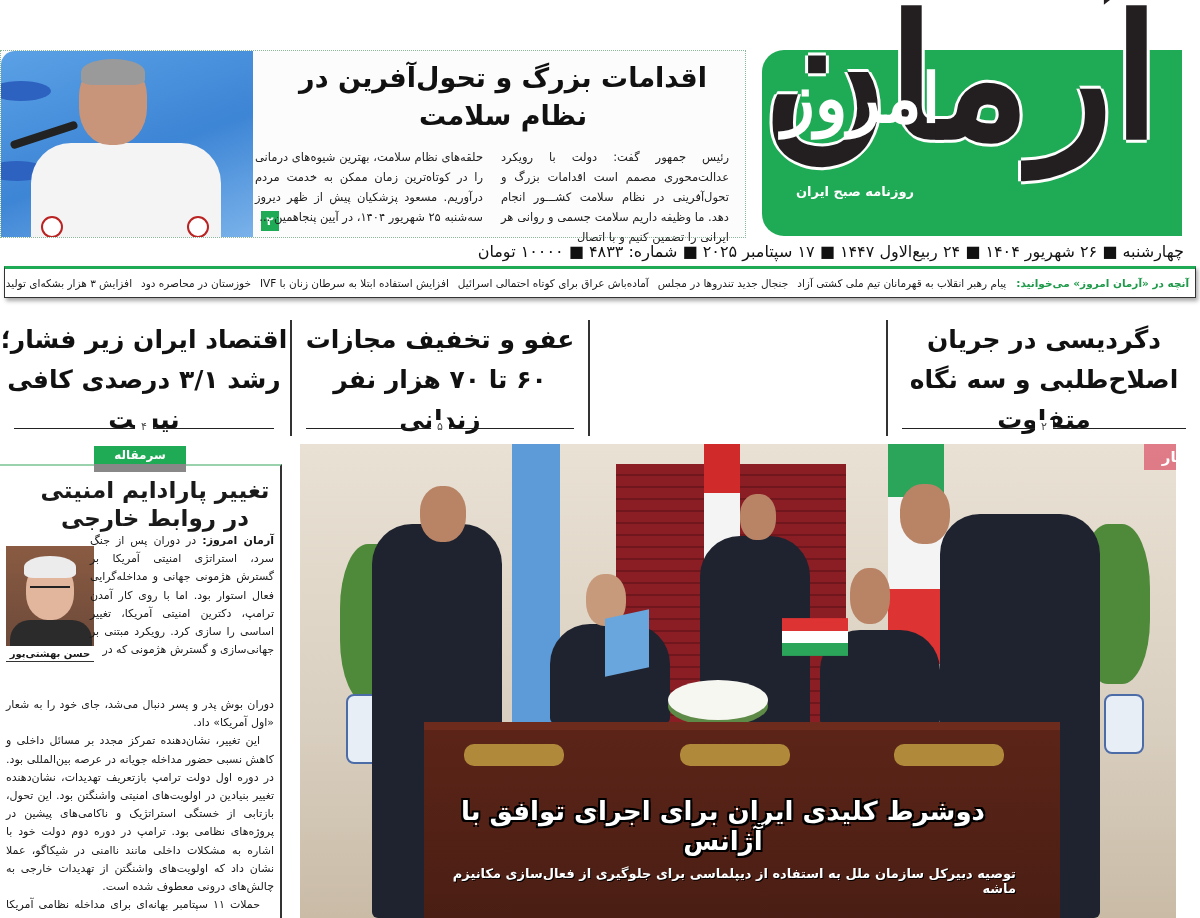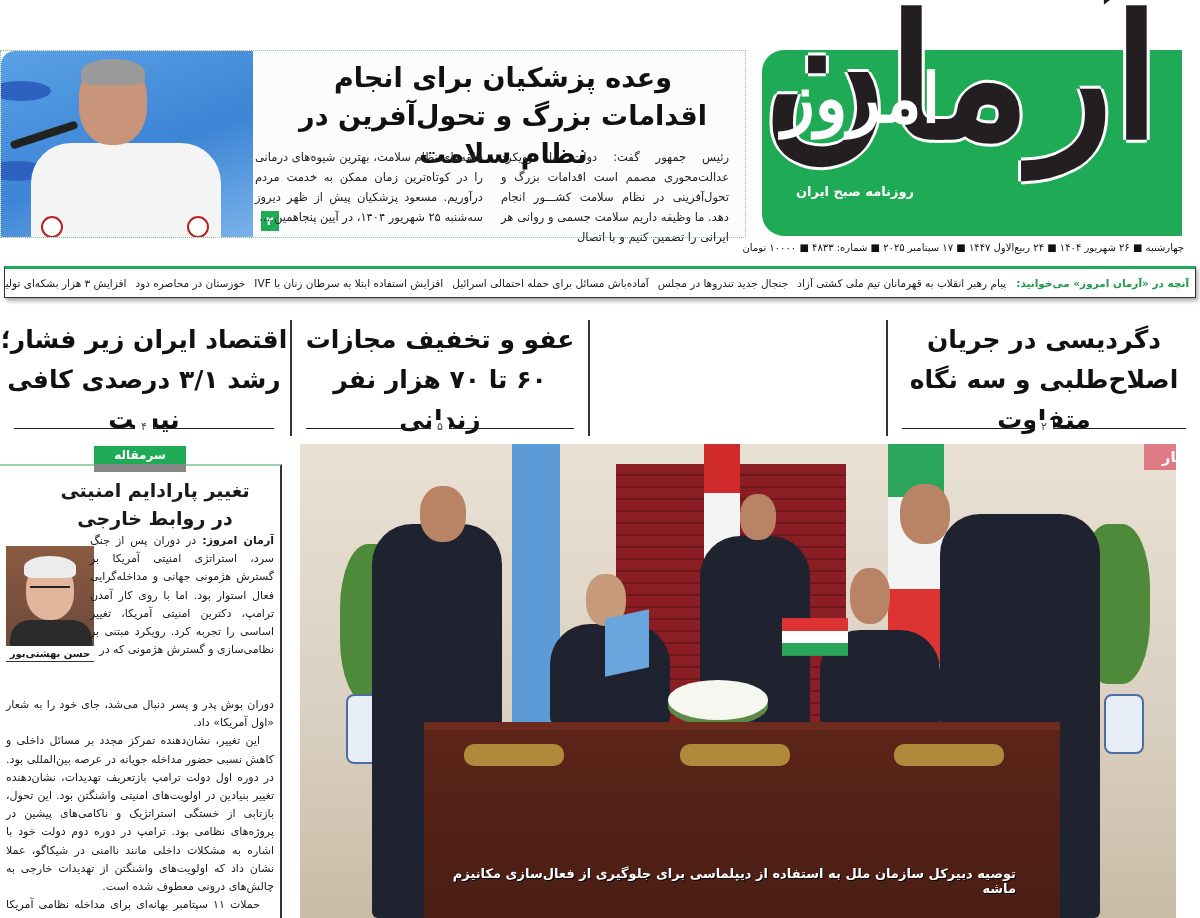--- a/index.html
+++ b/index.html
@@ -5,21 +5,21 @@
   * { box-sizing: border-box; margin: 0; padding: 0; }
   html, body { width: 1200px; height: 918px; overflow: hidden; background: #fff; }
   body { font-family: "DejaVu Sans", sans-serif; color: #1a1a1a; position: relative; direction: rtl; }
 
   
   .masthead-logo { position: absolute; left: 762px; top: 0; width: 438px; height: 238px; }
   .logo-green { position: absolute; left: 0; top: 50px; width: 420px; height: 186px; background: #1faa55; border-radius: 22px 0 0 22px; }
   .logo-main { position: absolute; right: 40px; top: -8px; font-family: "DejaVu Serif", serif; font-weight: bold; font-size: 170px; color: #231f20; line-height: 1; text-shadow: 3px 0 #fff, -3px 0 #fff, 0 3px #fff, 0 -3px #fff; }
   .logo-sub { position: absolute; left: 20px; top: 64px; font-family: "DejaVu Serif", serif; font-weight: bold; font-size: 68px; color: #fff; line-height: 1; }
   .logo-tagline { position: absolute; left: 34px; top: 184px; font-size: 13px; color: #fff; font-weight: bold; }
-  .dateline { position: absolute; right: 16px; top: 242px; font-size: 10px; color: #111; white-space: nowrap; }
+  .dateline { position: absolute; right: 16px; top: 242px; font-size: 16px; color: #111; white-space: nowrap; }
 
   .top-story { position: absolute; left: 0; top: 50px; width: 746px; height: 188px; border: 1px dotted #8ab89a; background: #fbfcfb; }
   .top-photo { position: absolute; left: 0; top: 0; width: 252px; height: 186px; background: linear-gradient(160deg, #5aa1e6 0%, #3d85d5 55%, #7ab2ea 100%); border-radius: 14px 0 0 0; overflow: hidden; }
   .top-photo .wave { position: absolute; width: 60px; height: 20px; border-radius: 50%; background: #2d62c0; }
   .top-photo .man-head { position: absolute; left: 78px; top: 12px; width: 68px; height: 82px; border-radius: 40% 40% 45% 45%; background: #c9957a; }
   .top-photo .man-hair { position: absolute; left: 80px; top: 8px; width: 64px; height: 26px; border-radius: 50% 50% 20% 20%; background: #9a9a9a; }
   .top-photo .man-body { position: absolute; left: 30px; top: 92px; width: 190px; height: 100px; border-radius: 40px 40px 0 0; background: #f4f4f4; }
   .top-photo .mic { position: absolute; left: 8px; top: 80px; width: 70px; height: 8px; background: #222; transform: rotate(-18deg); border-radius: 4px; }
   .top-photo .badge-l, .top-photo .badge-r { position: absolute; top: 165px; width: 22px; height: 22px; border-radius: 50%; background: #fff; border: 2px solid #b22; }
   .page-num-box { position: absolute; left: 260px; top: 160px; width: 18px; height: 20px; background: #1faa55; color: #fff; font-size: 12px; font-weight: bold; text-align: center; line-height: 20px; }
@@ -40,21 +40,21 @@
   .hl .title { position: absolute; left: 0; right: 0; top: 12px; text-align: center; font-weight: bold; font-size: 25px; line-height: 40px; color: #111; }
   .hl .rule { position: absolute; left: 14px; right: 14px; top: 120px; border-top: 1px solid #222; }
   .hl .pg { position: absolute; left: 50%; top: 112px; transform: translateX(-50%); background: #fff; padding: 0 6px; font-size: 11px; color: #444; }
   .vsep { position: absolute; top: 12px; width: 2px; height: 116px; background: #333; }
 
   
   .editorial { position: absolute; left: 0; top: 446px; width: 282px; height: 472px; }
   .ed-tag { position: absolute; left: 94px; top: 0; width: 92px; height: 18px; background: #1faa55; color: #fff; font-size: 12px; font-weight: bold; text-align: center; line-height: 18px; }
   .ed-tag-under { position: absolute; left: 94px; top: 18px; width: 92px; height: 8px; background: #888; }
   .ed-box { position: absolute; left: 0; top: 18px; width: 282px; height: 460px; border-top: 2px solid #9bd2ae; border-right: 2px solid #333; }
-  .ed-title { position: absolute; left: 0; right: 0; top: 12px; text-align: center; font-weight: bold; font-size: 19px; line-height: 28px; padding-left: 28px; }
+  .ed-title { position: absolute; left: 0; right: 0; top: 12px; text-align: center; font-weight: bold; font-size: 23px; line-height: 28px; padding-left: 28px; }
   .ed-photo { position: absolute; left: 6px; top: 100px; width: 88px; height: 100px; background: linear-gradient(180deg, #8a5b42 0%, #6d4a3a 100%); overflow: hidden; }
   .ed-photo .head { position: absolute; left: 20px; top: 16px; width: 48px; height: 58px; border-radius: 45%; background: #e2b59d; }
   .ed-photo .hair { position: absolute; left: 18px; top: 10px; width: 52px; height: 22px; border-radius: 50% 50% 20% 20%; background: #ececec; }
   .ed-photo .glasses { position: absolute; left: 24px; top: 40px; width: 40px; height: 6px; border-top: 2px solid #222; }
   .ed-photo .coat { position: absolute; left: 4px; top: 74px; width: 82px; height: 40px; border-radius: 20px 20px 0 0; background: #2b2b2b; }
   .ed-author { position: absolute; left: 6px; top: 202px; width: 88px; text-align: center; font-size: 10px; font-weight: bold; border-bottom: 1px solid #333; padding-bottom: 2px; }
   .ed-body { position: absolute; right: 8px; top: 86px; width: 184px; font-size: 11px; line-height: 18.2px; text-align: justify; }
   .ed-body-full { position: absolute; right: 8px; top: 250px; width: 268px; font-size: 11px; line-height: 18.2px; text-align: justify; }
   .ed-body b { font-weight: bold; }
   .ed-para { text-indent: 14px; }
@@ -99,35 +99,34 @@
     <div class="wave" style="left:-14px;top:110px;"></div>
     <div class="mic"></div>
     <div class="man-body"></div>
     <div class="man-head"></div>
     <div class="man-hair"></div>
     <div class="badge-l" style="left:40px;"></div>
     <div class="badge-r" style="left:186px;"></div>
   </div>
   <div class="page-num-box">۲</div>
   <div class="top-headline">
-    <div>وعده پزشکیان برای انجام</div>
     <div>اقدامات بزرگ و تحول‌آفرین در نظام سلامت</div>
   </div>
   <div class="top-col right">رئیس جمهور گفت: دولت با رویکرد عدالت‌محوری مصمم است اقدامات بزرگ و تحول‌آفرینی در نظام سلامت کشـــور انجام دهد. ما وظیفه داریم سلامت جسمی و روانی هر ایرانی را تضمین کنیم و با اتصال</div>
   <div class="top-col left">حلقه‌های نظام سلامت، بهترین شیوه‌های درمانی را در کوتاه‌ترین زمان ممکن به خدمت مردم درآوریم. مسعود پزشکیان پیش از ظهر دیروز سه‌شنبه ۲۵ شهریور ۱۴۰۴، در آیین پنجاهمین ...</div>
 </div>
 
 <div class="ticker">
   <span class="ticker-lead">آنچه در «آرمان امروز» می‌خوانید:</span>
   <span class="ticker-sq"></span>
   <span class="ticker-item">پیام رهبر انقلاب به قهرمانان تیم ملی کشتی آزاد</span>
   <span class="ticker-sq"></span>
   <span class="ticker-item">جنجال جدید تندروها در مجلس</span>
   <span class="ticker-sq"></span>
-  <span class="ticker-item">آماده‌باش مسائل برای حمله احتمالی اسرائیل</span>
+  <span class="ticker-item">آماده‌باش عراق برای کوتاه احتمالی اسرائیل</span>
   <span class="ticker-sq"></span>
   <span class="ticker-item">افزایش استفاده ابتلا به سرطان زنان با IVF</span>
   <span class="ticker-sq"></span>
   <span class="ticker-item">خوزستان در محاصره دود</span>
   <span class="ticker-sq"></span>
   <span class="ticker-item">افزایش ۳ هزار بشکه‌ای تولید روزانه نفت ایران و...</span>
 </div>
 
 <div class="hl-row">
   <div class="hl" style="left:888px;width:312px;">
@@ -160,21 +159,21 @@
   </div>
   <div class="ed-photo">
     <div class="coat"></div>
     <div class="head"></div>
     <div class="hair"></div>
     <div class="glasses"></div>
   </div>
   <div class="ed-author">حسن بهشتی‌پور</div>
   <div class="ed-body">
     <b>آرمان امروز:</b>
-    <span>در دوران پس از جنگ سرد، استراتژی امنیتی آمریکا بر گسترش هژمونی جهانی و مداخله‌گرایی فعال استوار بود. اما با روی کار آمدن ترامپ، دکترین امنیتی آمریکا، تغییر اساسی را تجربه کرد. رویکرد مبتنی بر نظامی‌سازی و گسترش هژمونی که در</span>
+    <span>در دوران پس از جنگ سرد، استراتژی امنیتی آمریکا بر گسترش هژمونی جهانی و مداخله‌گرایی فعال استوار بود. اما با روی کار آمدن ترامپ، دکترین امنیتی آمریکا، تغییر اساسی را سازی کرد. رویکرد مبتنی بر جهانی‌سازی و گسترش هژمونی که در</span>
   </div>
   <div class="ed-body-full">
     <div>دوران بوش پدر و پسر دنبال می‌شد، جای خود را به شعار «اول آمریکا» داد.</div>
     <div class="ed-para">این تغییر، نشان‌دهنده تمرکز مجدد بر مسائل داخلی و کاهش نسبی حضور مداخله جویانه در عرصه بین‌المللی بود. در دوره اول دولت ترامپ بازتعریف تهدیدات، نشان‌دهنده تغییر بنیادین در اولویت‌های امنیتی واشنگتن بود. این تحول، بازتابی از خستگی استراتژیک و ناکامی‌های پیشین در پروژه‌های نظامی بود. ترامپ در دوره دوم دولت خود با اشاره به مشکلات داخلی مانند ناامنی در شیکاگو، عملا نشان داد که اولویت‌های واشنگتن از تهدیدات خارجی به چالش‌های درونی معطوف شده است.</div>
     <div class="ed-para">حملات ۱۱ سپتامبر بهانه‌ای برای مداخله نظامی آمریکا در افغانستان و عراق بود. با این حال، پس از ۲۴ سال، نه تنها نتایج مطلوبی حاصل نشد، بلکه خروج آمریکا از افغانستان به</div>
   </div>
 </div>
 
 <div class="main-photo">
   <div class="mp-wall"></div>
@@ -202,16 +201,17 @@
   <div class="person" style="left:640px;top:70px;width:160px;height:404px;"></div>
   <div class="p-head" style="left:600px;top:40px;width:50px;height:60px;"></div>
   <div class="mp-flowers"></div>
   <div class="mp-desk-flag-un"></div>
   <div class="mp-desk-flag-ir"></div>
   <div class="mp-table">
     <div class="orn" style="left:40px;width:100px;"></div>
     <div class="orn" style="left:256px;width:110px;"></div>
     <div class="orn" style="left:470px;width:110px;"></div>
   </div>
+  <div class="mp-caption">دوشرط کلیدی ایران برای اجرای توافق با آژانس</div>
   <div class="mp-subcaption">توصیه دبیرکل سازمان ملل به استفاده از دیپلماسی برای جلوگیری از فعال‌سازی مکانیزم ماشه</div>
   <div class="mp-watermark">جسار</div>
 </div>
 <div class="page-edge"></div>
 
 </body></html>

